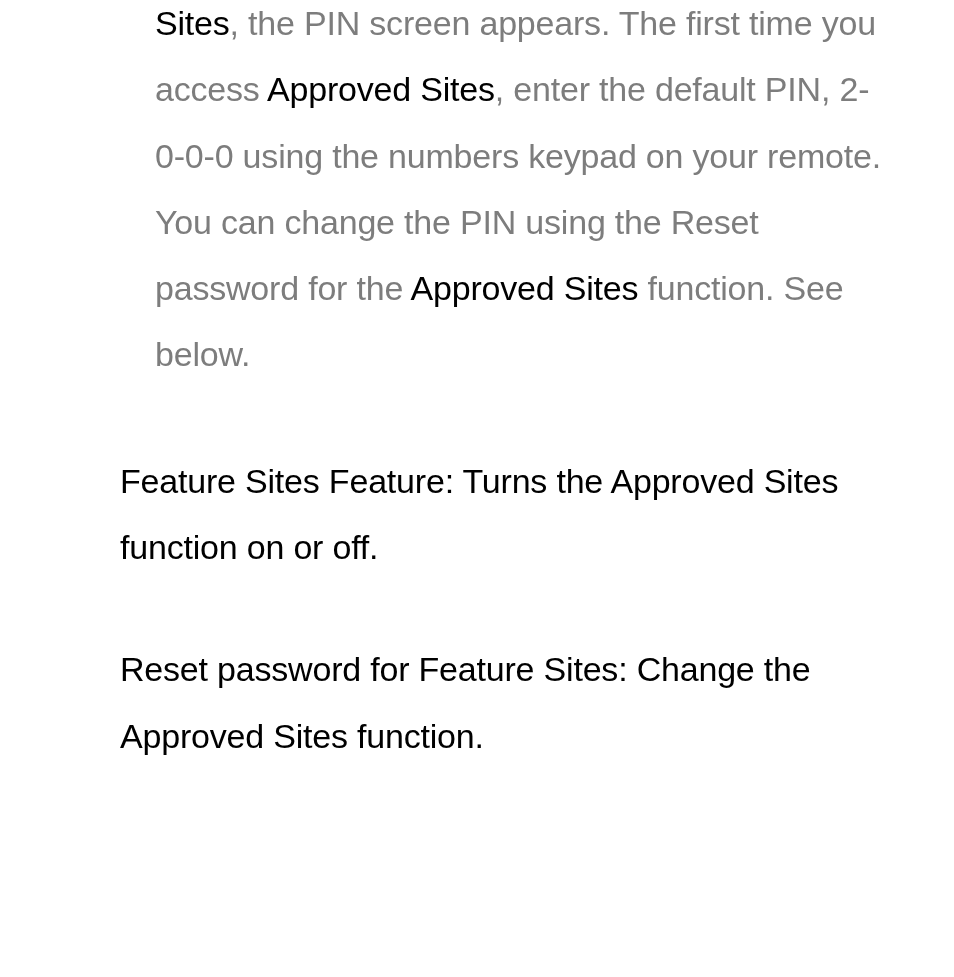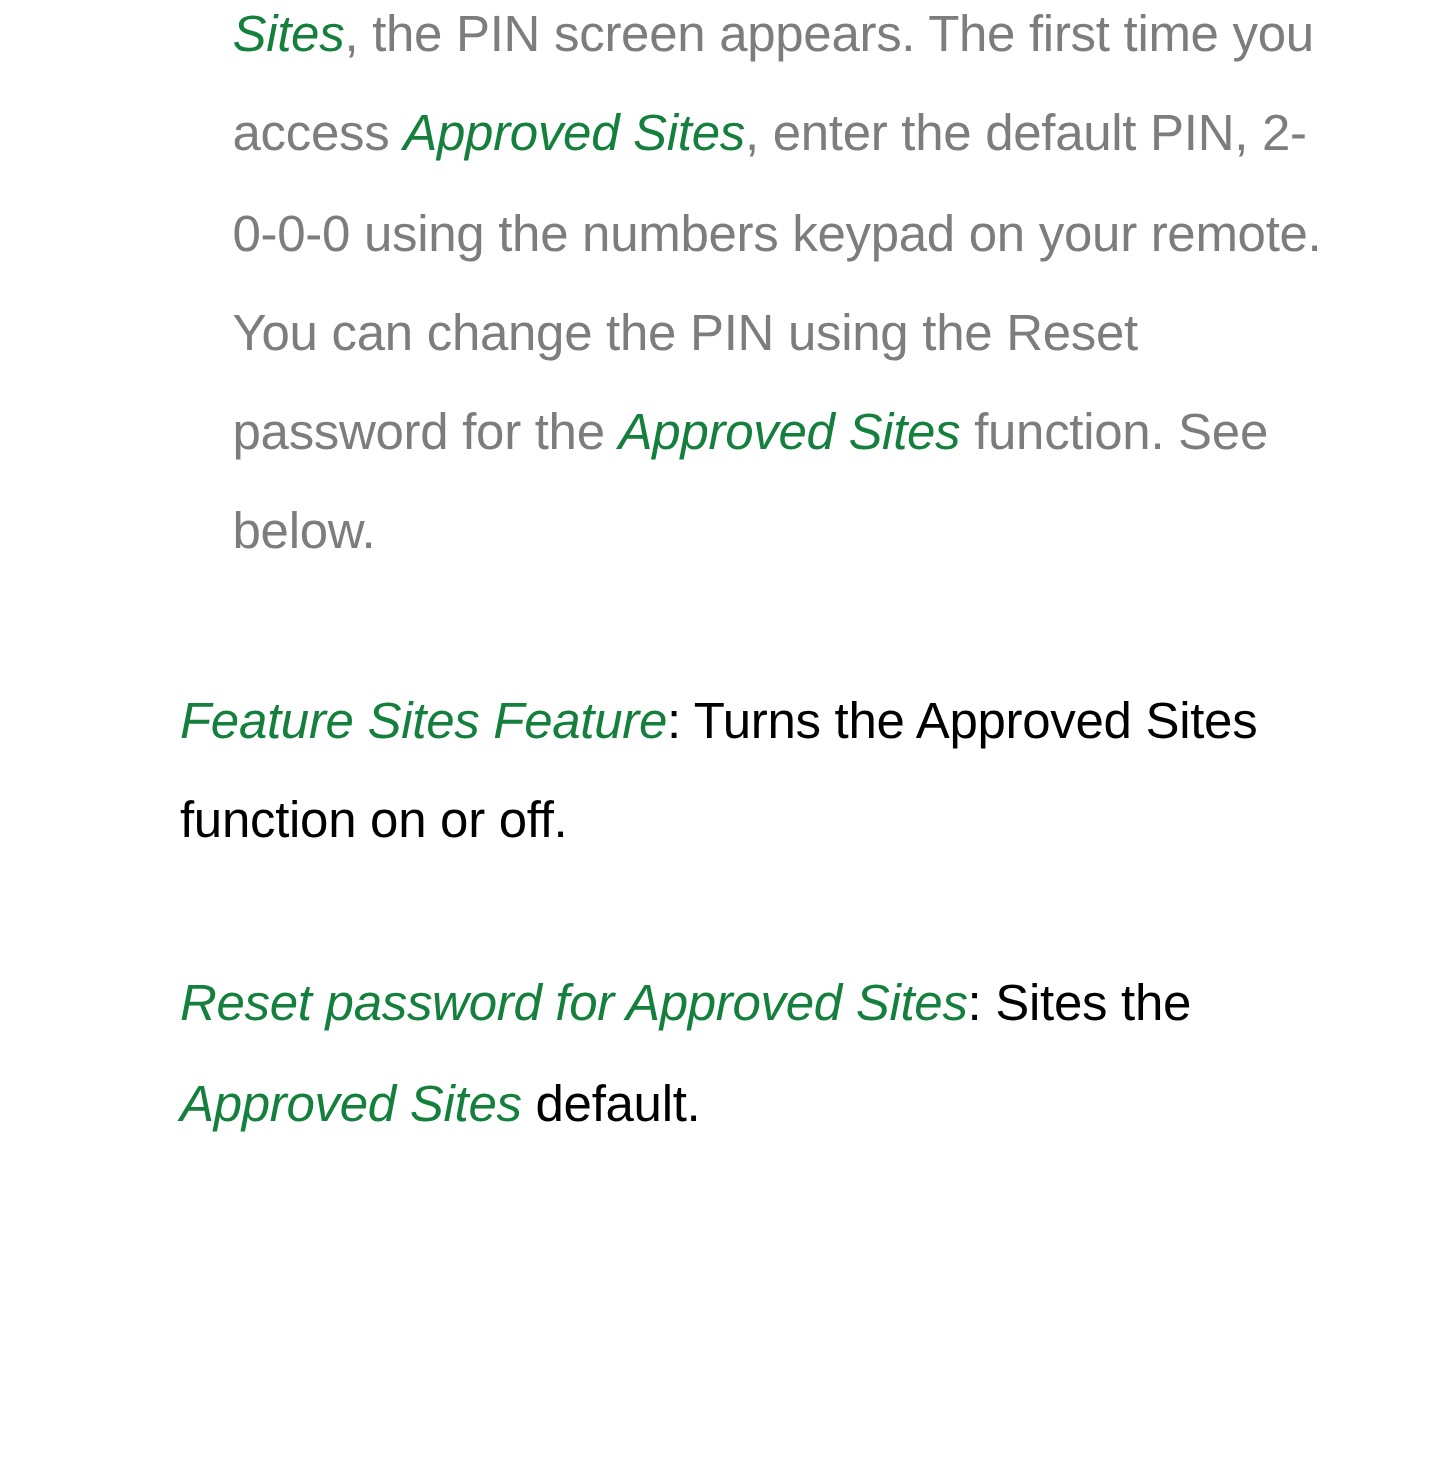--- a/index.html
+++ b/index.html
@@ -29,34 +29,33 @@
   }
   .p2 {
     margin-top: 60px;
     color: #000000;
   }
   .p3 {
     margin-top: 56px;
     color: #000000;
   }
   .link {
-    color: #15803d;
-    font-style: italic;
+    color: #000000;
   }
 </style>
 </head>
 <body>
 
 <div class="page">
 
   <p class="para p1">
     <span class="link">Sites</span><span>, the PIN screen appears. The first time you access </span><span class="link">Approved Sites</span><span>, enter the default PIN, 2-0-0-0 using the numbers keypad on your remote. You can change the PIN using the Reset password for the </span><span class="link">Approved Sites</span><span> function. See below.</span>
   </p>
 
   <p class="para p2">
     <span class="link">Feature Sites Feature</span><span>: Turns the Approved Sites function on or off.</span>
   </p>
 
   <p class="para p3">
-    <span class="link">Reset password for Approved Sites</span><span>: Sites the </span><span class="link">Approved Sites</span><span> default.</span>
+    <span class="link">Reset password for Feature Sites</span><span>: Change the </span><span class="link">Approved Sites</span><span> function.</span>
   </p>
 
 </div>
 
 </body></html>

